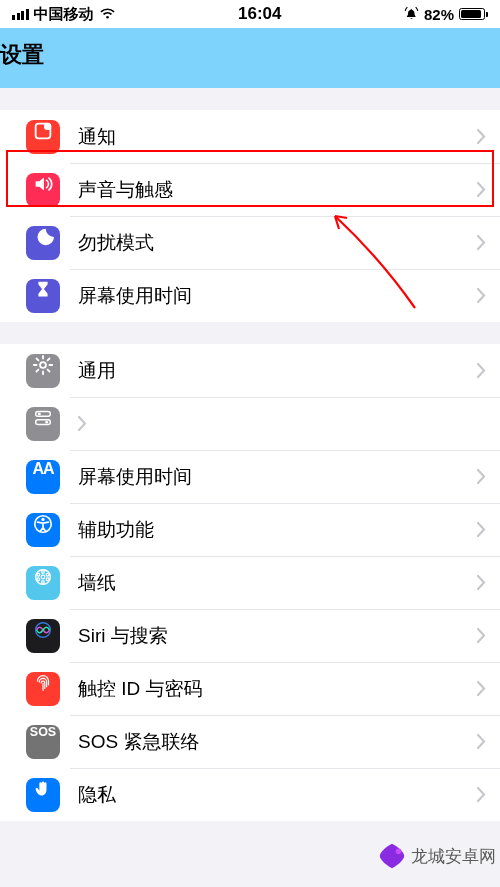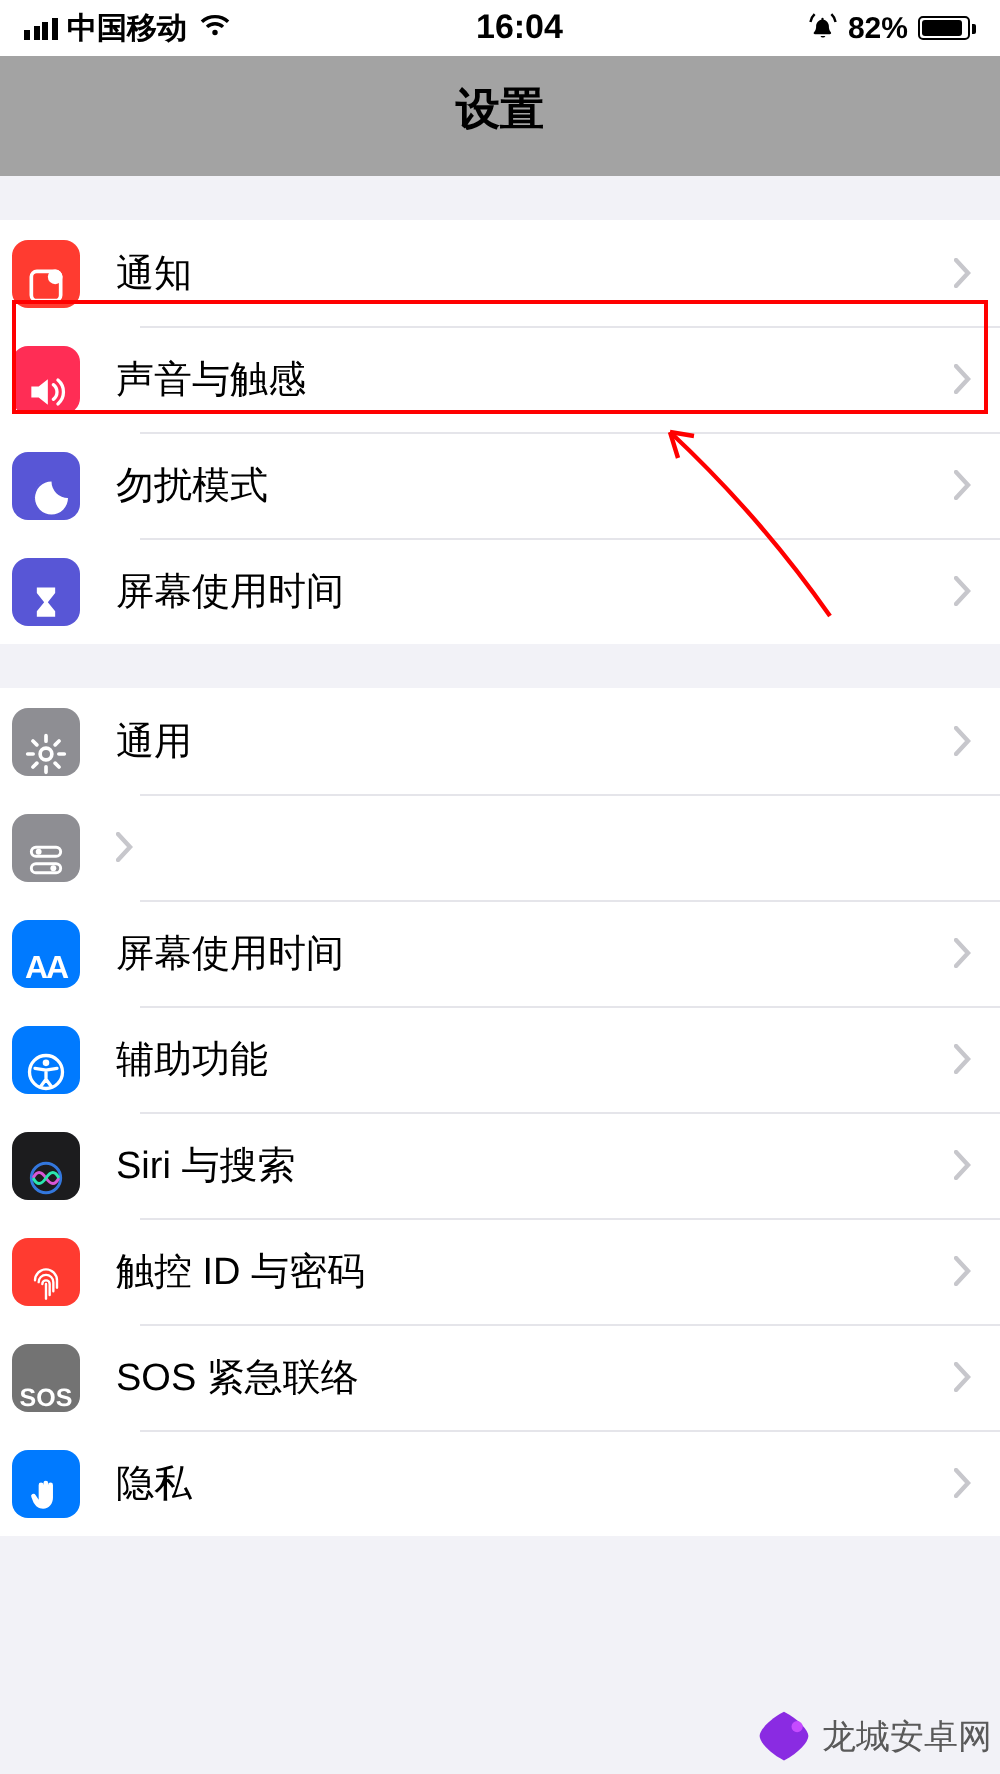--- a/index.html
+++ b/index.html
@@ -9,35 +9,35 @@
   .status-left, .status-right { display: flex; align-items: center; gap: 5px; }
   .status-center { font-weight: 700; font-size: 17px; }
   .signal-bars { display: inline-flex; align-items: flex-end; gap: 1.5px; }
   .signal-bars span { width: 3px; background: #000; display: inline-block; }
   .signal-bars span:nth-child(1){height:5px;} .signal-bars span:nth-child(2){height:7px;} .signal-bars span:nth-child(3){height:9px;} .signal-bars span:nth-child(4){height:11px;}
   .battery { display:inline-flex; align-items:center; }
   .battery-body { width:26px; height:12px; border:1px solid #000; border-radius:2.5px; position:relative; }
   .battery-fill { position:absolute; left:1px; top:1px; bottom:1px; width:82%; background:#000; border-radius:1.5px; }
   .battery-cap { width:2px; height:5px; background:#000; margin-left:1px; border-radius:0 1px 1px 0; }
   
-  .title-area { background:#a3a3a3; text-align:center; padding: 12px 0 18px; font-size: 22px; font-weight: 600; }
+  .title-area { background:#7dd3fc; text-align:left; padding: 12px 0 18px; font-size: 22px; font-weight: 600; }
   
   .group-gap { height: 22px; }
   .group { background:#fff; }
-  .row { display:flex; align-items:center; height:53px; padding: 0 14px 0 6px; position:relative; }
+  .row { display:flex; align-items:center; height:53px; padding: 0 14px 0 26px; position:relative; }
   .row + .row::before { content:""; position:absolute; top:0; left:70px; right:0; height:1px; background:#e5e5ea; }
-  .row .icon-wrap { width:34px; height:34px; border-radius:8px; display:flex; align-items:flex-end; justify-content:center; flex:0 0 34px; margin-right:18px; }
+  .row .icon-wrap { width:34px; height:34px; border-radius:8px; display:flex; align-items:flex-start; justify-content:center; flex:0 0 34px; margin-right:18px; }
   .row .label { flex:1; font-size:19px; }
   .row .chev { flex:0 0 auto; color:#c7c7cc; }
   .chev svg { display:block; }
   
   .highlight-box { position:absolute; pointer-events:none; border:2px solid #ff0000; left:6px; right:6px; top:150px; height:57px; z-index:5; }
   .arrow-annot { position:absolute; pointer-events:none; z-index:6; left:280px; top:208px; }
   
-  .watermark { position:absolute; right:4px; bottom:4px; display:flex; align-items:center; gap:4px; font-size:17px; color:#5a5a5a; font-weight:500; z-index:7; }
+  .watermark { position:absolute; right:4px; bottom:16px; display:flex; align-items:center; gap:4px; font-size:17px; color:#5a5a5a; font-weight:500; z-index:7; }
   .watermark .wm-icon { width:30px; height:30px; }
   .icon-wrap svg { width:22px; height:22px; }
 </style>
 </head>
 <body>
 
 <div class="status-bar">
   <div class="status-left">
     <span class="signal-bars">
         <span></span>
@@ -198,20 +198,42 @@
         </svg>
     </div>
     <div class="label">辅助功能</div>
     <div class="chev">
         <svg width="9" height="15" viewBox="0 0 9 15">
           <path d="M1 1l6 6.5L1 14" stroke="#c7c7cc" stroke-width="2.2" fill="none" stroke-linecap="round"></path>
         </svg>
       </div>
   </div>
 
+  <div class="row">
+    <div class="icon-wrap" style="background:#54c7ec">
+      <svg viewBox="0 0 24 24">
+          <circle cx="12" cy="12" r="8" fill="none" stroke="#fff" stroke-width="1.6"></circle>
+          <g fill="none" stroke="#fff" stroke-width="1.2">
+            <circle cx="12" cy="12" r="2"></circle>
+            <circle cx="12" cy="6.5" r="1.5"></circle>
+            <circle cx="17" cy="9.5" r="1.5"></circle>
+            <circle cx="17" cy="14.5" r="1.5"></circle>
+            <circle cx="12" cy="17.5" r="1.5"></circle>
+            <circle cx="7" cy="14.5" r="1.5"></circle>
+            <circle cx="7" cy="9.5" r="1.5"></circle>
+          </g>
+        </svg>
+    </div>
+    <div class="label">墙纸</div>
+    <div class="chev">
+        <svg width="9" height="15" viewBox="0 0 9 15">
+          <path d="M1 1l6 6.5L1 14" stroke="#c7c7cc" stroke-width="2.2" fill="none" stroke-linecap="round"></path>
+        </svg>
+      </div>
+  </div>
 
   <div class="row">
     <div class="icon-wrap" style="background:#1c1c1e">
       <svg viewBox="0 0 24 24">
           <circle cx="12" cy="12" r="8" fill="none" stroke="#37d" stroke-width="1.6"></circle>
           <path d="M5 12q3-6 7 0t7 0" stroke="#d856d6" stroke-width="1.6" fill="none"></path>
           <path d="M5 12q3 6 7 0t7 0" stroke="#2be6b0" stroke-width="1.6" fill="none"></path>
         </svg>
     </div>
     <div class="label">Siri 与搜索</div>

